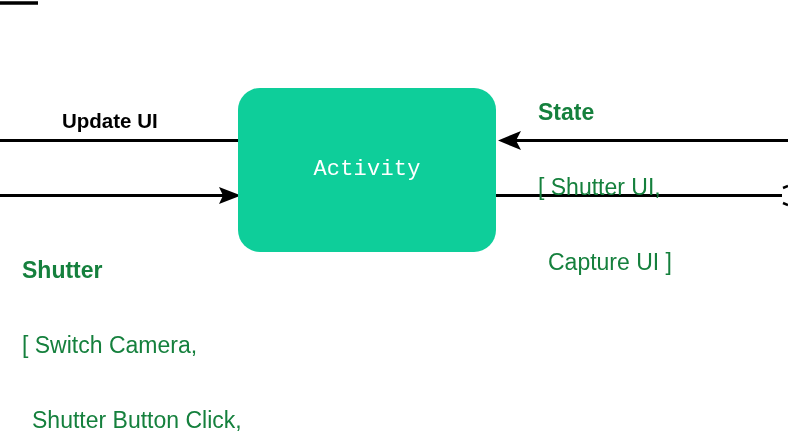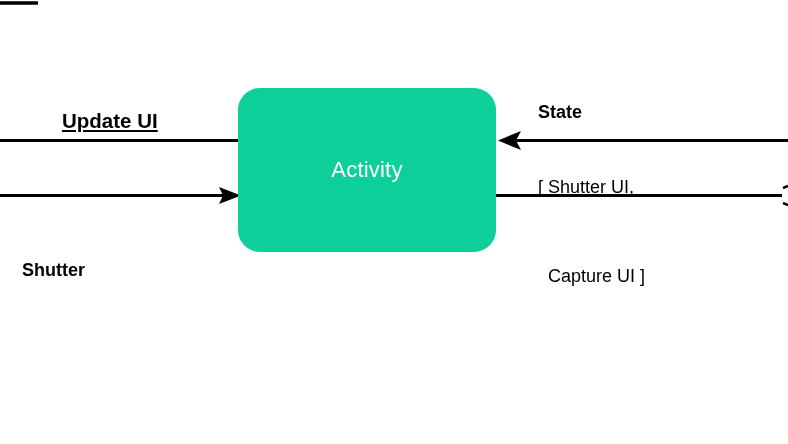--- a/index.html
+++ b/index.html
@@ -36,49 +36,50 @@
     display: flex;
     align-items: center;
     justify-content: center;
   }
   .node-activity-label {
     color: #ffffff;
     font-size: 22px;
     font-weight: 400;
     letter-spacing: 0.2px;
     line-height: 1;
+    font-family: Liberation Mono, monospace;
   }
   .txt {
     position: absolute;
-    color: #000000;
-    font-size: 18px;
+    color: #15803d;
+    font-size: 23px;
     line-height: 25px;
     white-space: pre;
   }
   .txt .hd {
     font-weight: bold;
     display: block;
   }
   .txt .ln {
     display: block;
     font-weight: normal;
   }
   .lbl-bold {
     position: absolute;
     color: #000000;
     font-size: 20.5px;
     font-weight: bold;
     line-height: 25px;
     white-space: pre;
   }
-  #lbl-update-ui { left: 62px;  top: 108px; text-decoration: underline; }
+  #lbl-update-ui { left: 62px;  top: 108px; }
   #blk-actions   { left: 22px;  top: 208px; }
   #blk-state     { left: 538px; top: 50px;  }
   #blk-camops    { left: 536px; top: 208px; }
-  .indent1 { padding-left: 10px; margin-top: 14px; }
+  .indent1 { padding-left: 10px; }
 </style>
 </head>
 <body>
 
 <div id="canvas">
 
   <svg id="edges" viewBox="0 0 788 444" width="788" height="444" xmlns="http://www.w3.org/2000/svg">
 
     <line x1="0" y1="3" x2="38" y2="3" stroke="#000000" stroke-width="3.5"></line>
 
@@ -96,20 +97,22 @@
   </svg>
 
   <div class="node-activity" style="background:#0ECE9A;">
     <span class="node-activity-label">Activity</span>
   </div>
 
   <div class="lbl-bold" id="lbl-update-ui">Update UI</div>
 
   <div class="txt" id="blk-actions">
     <span class="hd">Shutter</span>
+    <span class="ln">[ Switch Camera,</span>
+    <span class="ln indent1">Shutter Button Click,</span>
     
     
     
   </div>
 
   <div class="txt" id="blk-state">
     <span class="hd">State</span>
     <span class="ln">[ Shutter UI,</span>
     <span class="ln indent1">Capture UI ]</span>
   </div>

